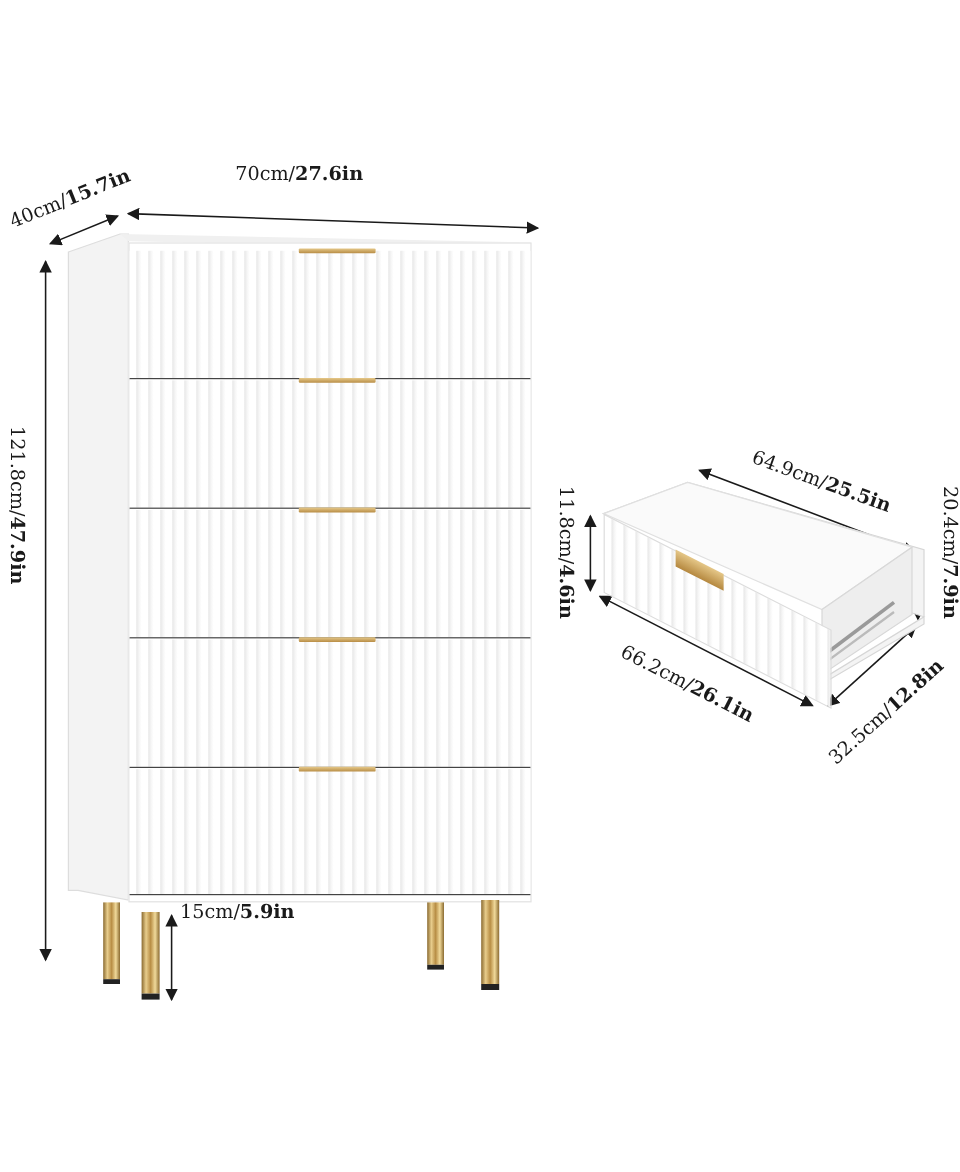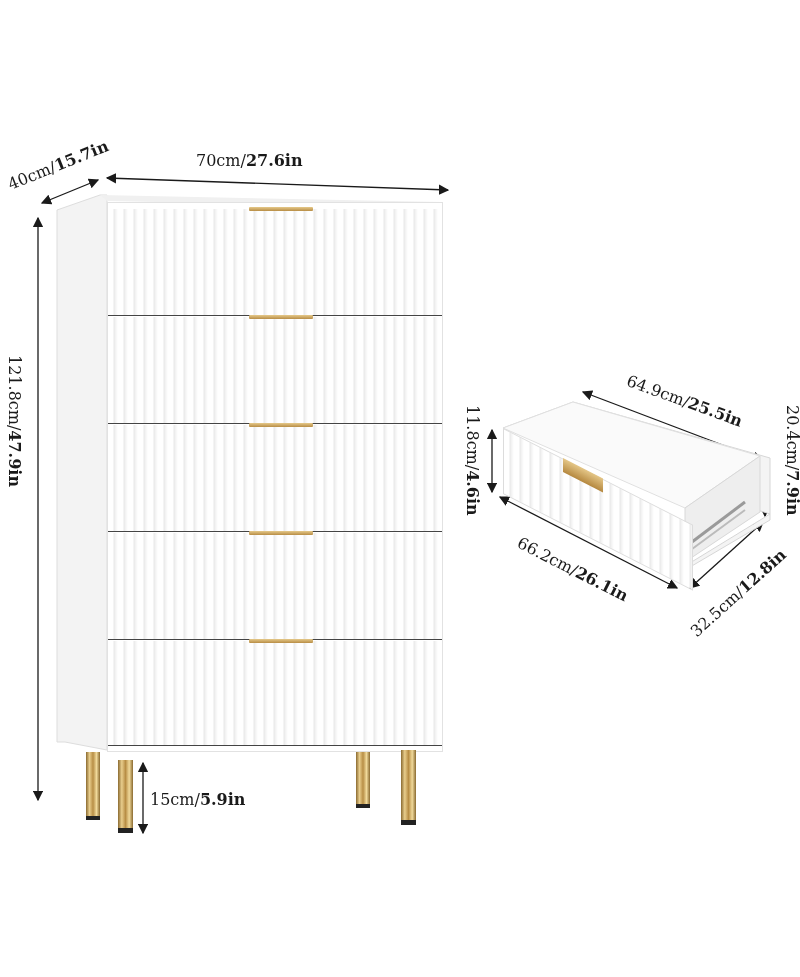--- a/index.html
+++ b/index.html
@@ -65,30 +65,30 @@
 </div>
 
 <div class="abs" style="left:86px;top:752px;width:14px;height:64px;background:linear-gradient(90deg,#8a6a30,#e8cd8c,#b88e45,#f0d99a,#8a6a30);border-bottom:4px solid #222;"></div>
 <div class="abs" style="left:118px;top:760px;width:15px;height:68px;background:linear-gradient(90deg,#8a6a30,#e8cd8c,#b88e45,#f0d99a,#8a6a30);border-bottom:5px solid #222;"></div>
 <div class="abs" style="left:356px;top:752px;width:14px;height:52px;background:linear-gradient(90deg,#8a6a30,#e8cd8c,#b88e45,#f0d99a,#8a6a30);border-bottom:4px solid #222;"></div>
 <div class="abs" style="left:401px;top:750px;width:15px;height:70px;background:linear-gradient(90deg,#8a6a30,#e8cd8c,#b88e45,#f0d99a,#8a6a30);border-bottom:5px solid #222;"></div>
 
 <div class="abs fluted" style="left:503px;top:428px;width:190px;height:66px;transform-origin:0 0;transform:skewY(27deg);border:1px solid #dcdcdc;box-sizing:border-box;"></div>
 <div class="abs" style="left:563px;top:458px;width:40px;height:14px;background:linear-gradient(#e5c788,#b5883f);transform:skewY(27deg);transform-origin:0 0;"></div>
 
-<div class="lbl" style="left:196px;top:153px;">
+<div class="lbl" style="left:196px;top:137px;">
   <span>70cm/</span><b>27.6in</b>
 </div>
 <div class="lbl" style="left:6px;top:178px;transform:rotate(-22deg);transform-origin:0 0;">
   <span>40cm/</span><b>15.7in</b>
 </div>
 <div class="lbl" style="left:22px;top:355px;transform:rotate(90deg);transform-origin:0 0;">
   <span>121.8cm/</span><b>47.9in</b>
 </div>
-<div class="lbl" style="left:150px;top:792px;">
+<div class="lbl" style="left:150px;top:752px;">
   <span>15cm/</span><b>5.9in</b>
 </div>
 
 <div class="lbl" style="left:630px;top:373px;transform:rotate(20deg);transform-origin:0 0;">
   <span>64.9cm/</span><b>25.5in</b>
 </div>
 <div class="lbl" style="left:480px;top:405px;transform:rotate(90deg);transform-origin:0 0;">
   <span>11.8cm/</span><b>4.6in</b>
 </div>
 <div class="lbl" style="left:800px;top:405px;transform:rotate(90deg);transform-origin:0 0;">

